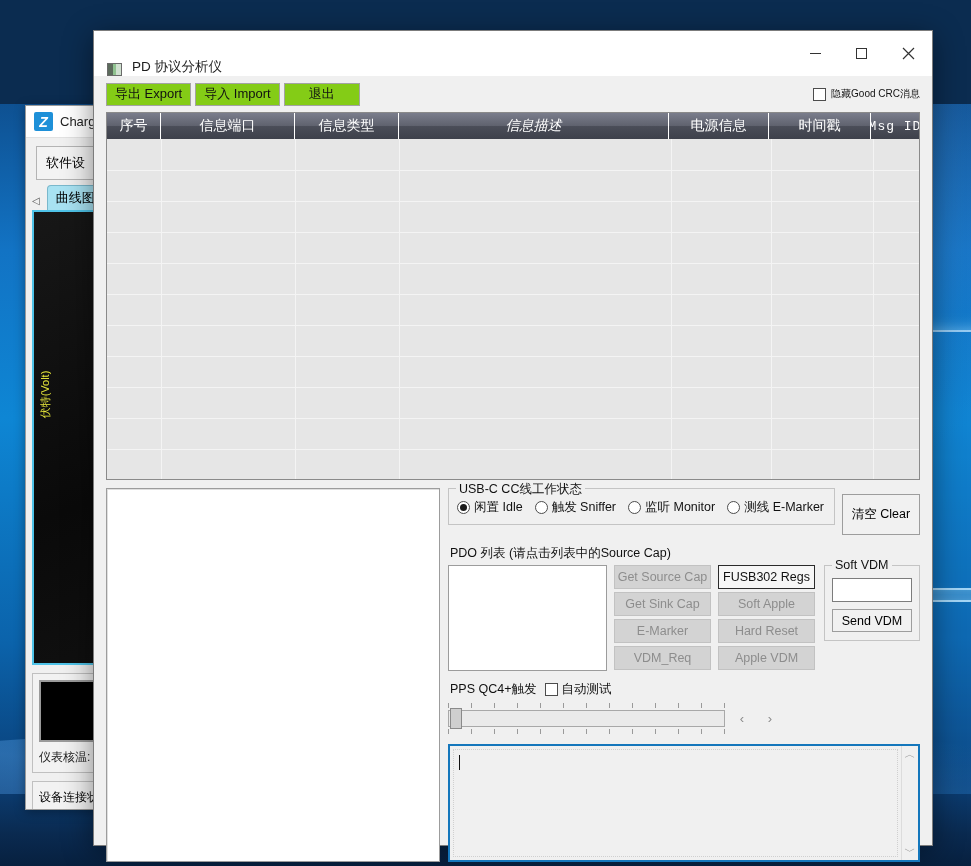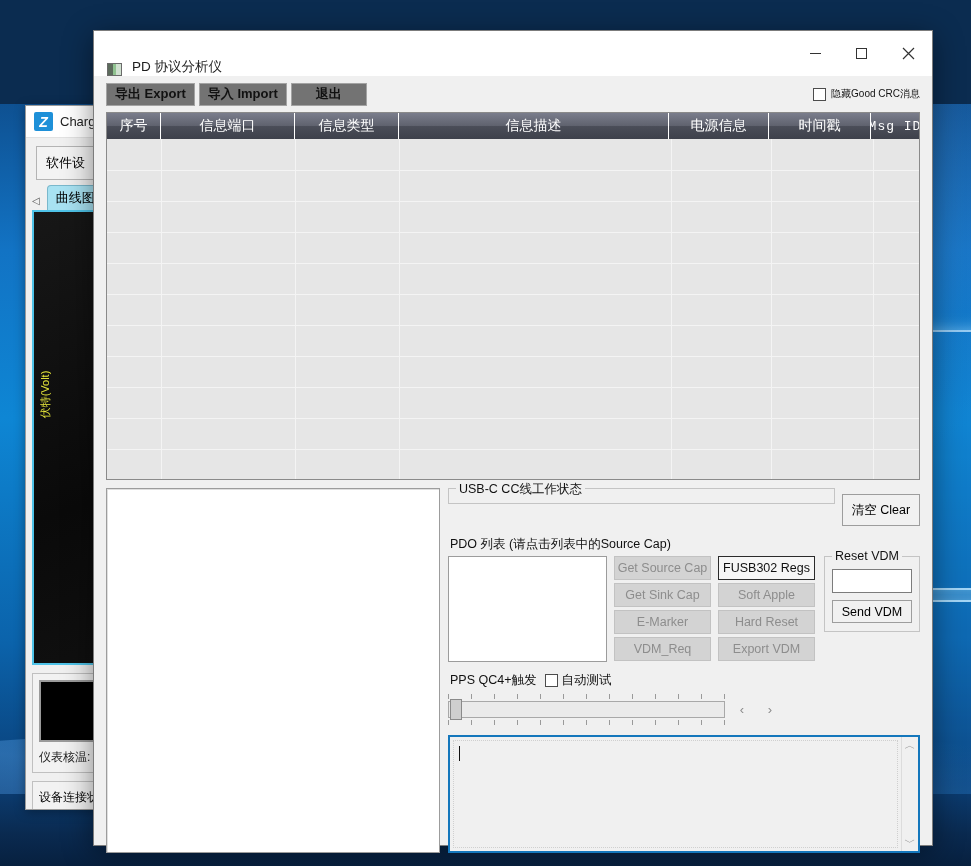--- a/index.html
+++ b/index.html
@@ -161,24 +161,24 @@
   .winbtn.close { width: 48px; }
   .glyph-min { width: 11px; height: 1px; background: #333; }
   .glyph-max { width: 11px; height: 11px; border: 1px solid #333; }
 
   
   #pd-toolbar {
     flex: 0 0 36px; display: flex; align-items: center;
     padding: 0 12px 0 12px; position: relative;
   }
   .tbtn {
-    border: 1px solid #a3a3a3; background: #737373;
+    border: 1px solid #a3a3a3; background: #84cc16;
     font-size: 13px; color: #111;
     height: 23px; padding: 0 8px; margin-right: 4px;
-    white-space: nowrap; display: inline-flex; align-items: center; font-weight: bold;
+    white-space: nowrap; display: inline-flex; align-items: center;
   }
   #tbtn-exit { width: 76px; justify-content: center; }
   #hide-crc-wrap {
     margin-left: auto; display: flex; align-items: center; gap: 5px;
     font-size: 10px; color: #111; white-space: nowrap;
   }
   .cbox {
     width: 13px; height: 13px; border: 1px solid #4c4c4c; background: #fff;
     display: inline-block; flex: 0 0 13px;
   }
@@ -233,21 +233,21 @@
   .radio {
     width: 13px; height: 13px; border-radius: 50%;
     border: 1px solid #4c4c4c; background: #fff;
     display: inline-flex; align-items: center; justify-content: center;
     flex: 0 0 13px;
   }
   .radio.on::after {
     content: ""; width: 7px; height: 7px; border-radius: 50%; background: #1a1a1a;
   }
   #clear-btn {
-    width: 78px; height: 32px; margin-top: 6px;
+    width: 78px; height: 41px; margin-top: 6px;
     border: 1px solid #9d9d9d; background: #f1f1f1;
     font-size: 12.5px; display: flex; align-items: center; justify-content: center;
     white-space: nowrap;
   }
 
   #pdo-label { font-size: 12.5px; color: #111; margin: 10px 0 3px 2px; white-space: nowrap; }
   #pdo-row { display: flex; gap: 7px; align-items: flex-start; }
   #pdo-list {
     width: 159px; height: 106px; background: #fff; border: 1px solid #9c9c9c;
   }
@@ -392,21 +392,21 @@
       <span class="cbox"></span>
       <span>隐藏Good CRC消息</span>
     </div>
   </div>
 
   <div id="pd-table-wrap">
     <div id="pd-thead">
         <div class="th" style="width: 54px; flex: 0 0 54px;">序号</div>
         <div class="th" style="width: 134px; flex: 0 0 134px;">信息端口</div>
         <div class="th" style="width: 104px; flex: 0 0 104px;">信息类型</div>
-        <div class="th" style="width: 272px; flex: 1 1 auto;">信息描述</div>
+        <div class="th" style="width: 272px; flex: 1 1 auto; font-style: italic;">信息描述</div>
         <div class="th" style="width: 100px; flex: 0 0 100px;">电源信息</div>
         <div class="th" style="width: 102px; flex: 0 0 102px;">时间戳</div>
         <div class="th mono" style="width: 48px; flex: 0 0 48px;">Msg ID</div>
       </div>
     <div id="pd-tbody">
         <div class="grid-row" style="top: 31px;"></div>
         <div class="grid-row" style="top: 62px;"></div>
         <div class="grid-row" style="top: 93px;"></div>
         <div class="grid-row" style="top: 124px;"></div>
         <div class="grid-row" style="top: 155px;"></div>
@@ -426,42 +426,60 @@
 
   <div id="pd-lower">
 
     <div id="detail-panel"></div>
 
     <div id="right-col">
 
       <div id="ccrow">
         <div class="groupbox" id="cc-group">
           <span class="group-title">USB-C CC线工作状态</span>
+          <div id="cc-radios">
+            <label class="radio-item">
+              <span class="radio on"></span>
+              <span>闲置 Idle</span>
+            </label>
+            <label class="radio-item">
+              <span class="radio"></span>
+              <span>触发 Sniffer</span>
+            </label>
+            <label class="radio-item">
+              <span class="radio"></span>
+              <span>监听 Monitor</span>
+            </label>
+            <label class="radio-item">
+              <span class="radio"></span>
+              <span>测线 E-Marker</span>
+            </label>
+          </div>
         </div>
         <div id="clear-btn">清空 Clear</div>
       </div>
 
       <div id="pdo-label">PDO 列表 (请点击列表中的Source Cap)</div>
 
       <div id="pdo-row">
         <div id="pdo-list"></div>
         <div class="btn-col">
             <div class="abtn">Get Source Cap</div>
             <div class="abtn">Get Sink Cap</div>
             <div class="abtn">E-Marker</div>
             <div class="abtn">VDM_Req</div>
           </div>
         <div class="btn-col">
             <div class="abtn enabled">FUSB302 Regs</div>
             <div class="abtn">Soft Apple</div>
             <div class="abtn">Hard Reset</div>
-            <div class="abtn">Export VDM</div>
+            <div class="abtn">Apple VDM</div>
           </div>
         <div class="groupbox" id="vdm-group">
-          <span class="group-title">Reset VDM</span>
+          <span class="group-title">Soft VDM</span>
           <div id="vdm-input"></div>
           <div id="vdm-send">Send VDM</div>
         </div>
       </div>
 
       <div id="pps-row">
         <span>PPS QC4+触发</span>
         <label class="radio-item">
           <span class="cbox"></span>
           <span>自动测试</span>

